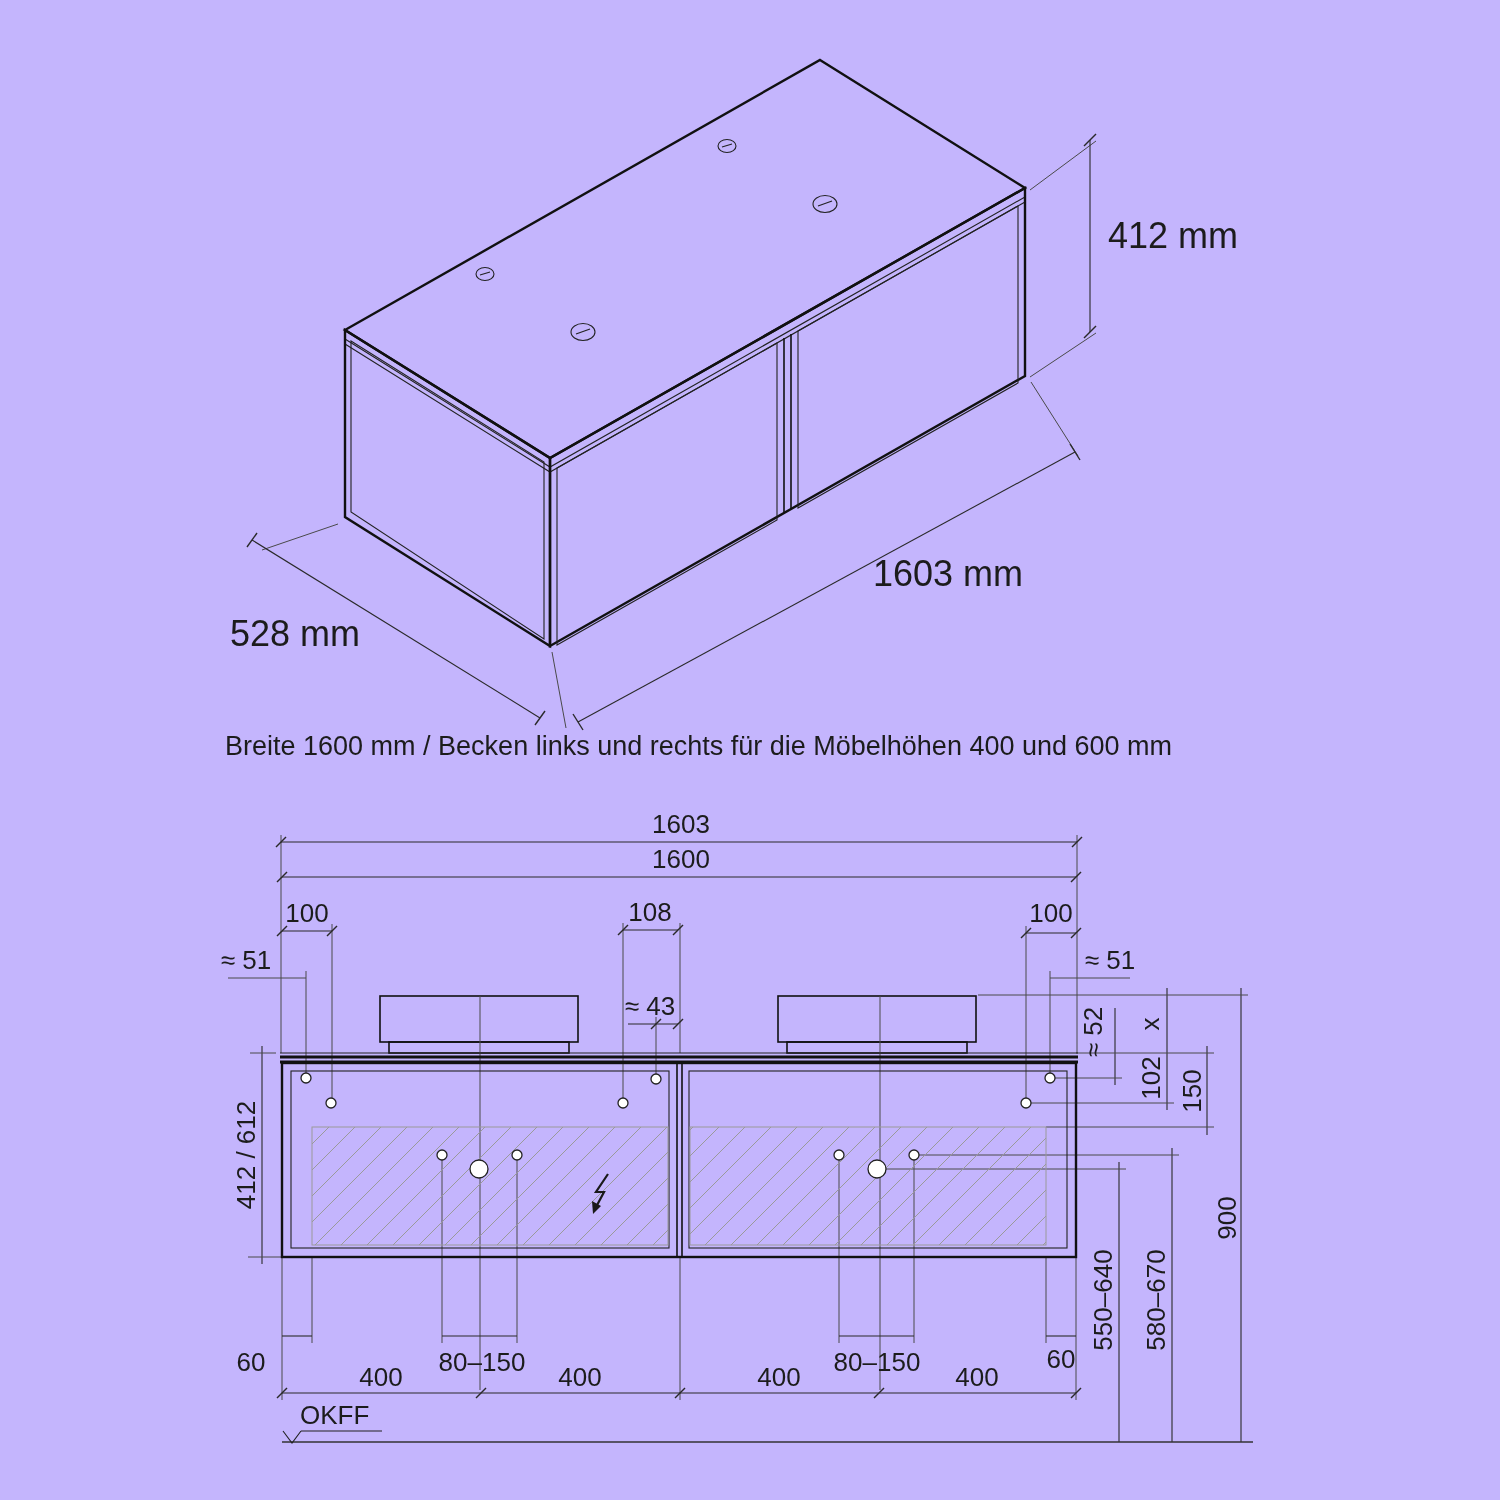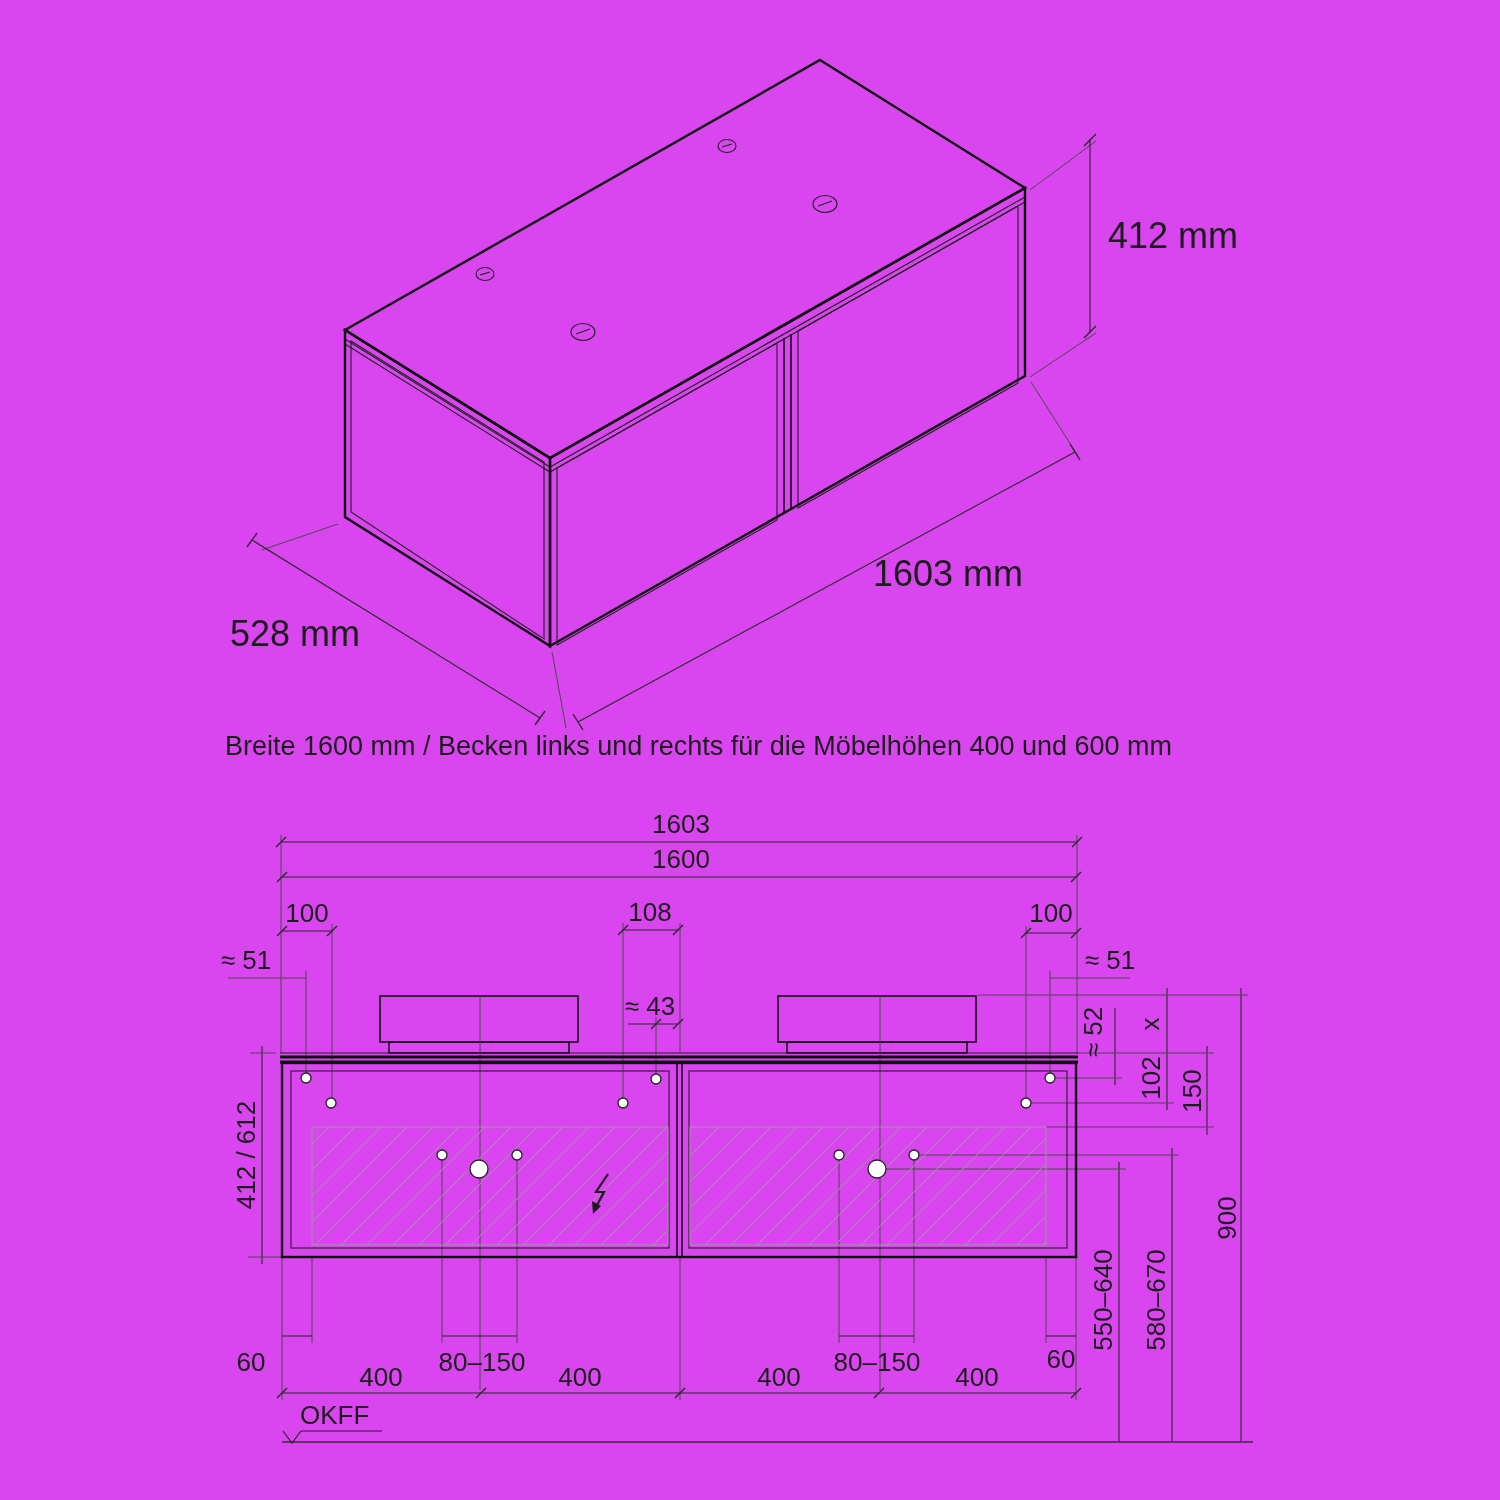--- a/index.html
+++ b/index.html
@@ -1,16 +1,16 @@
 <!DOCTYPE html>
 <html><head>
 <meta charset="utf-8">
 <style>
   html,body{margin:0;padding:0;background:#ffffff;}
-  .page{position:relative;width:1500px;height:1500px;background:#d946ef;overflow:hidden;
+  .page{position:relative;width:1500px;height:1500px;background:#c4b5fd;overflow:hidden;
         font-family:"Liberation Sans", sans-serif;}
   svg{position:absolute;left:0;top:0;}
   text{fill:#1c1c1c;font-family:"Liberation Sans", sans-serif;}
   .dimtxt{font-size:26px;}
   .isotxt{font-size:36px;}
   .captxt{font-size:27px;}
   .thin{stroke:#4a4a4a;stroke-width:1;fill:none;}
   .dline{stroke:#2a2a2a;stroke-width:1.1;fill:none;}
   .main{stroke:#111111;stroke-width:2.4;fill:none;}
   .mid{stroke:#111111;stroke-width:1.6;fill:none;}

